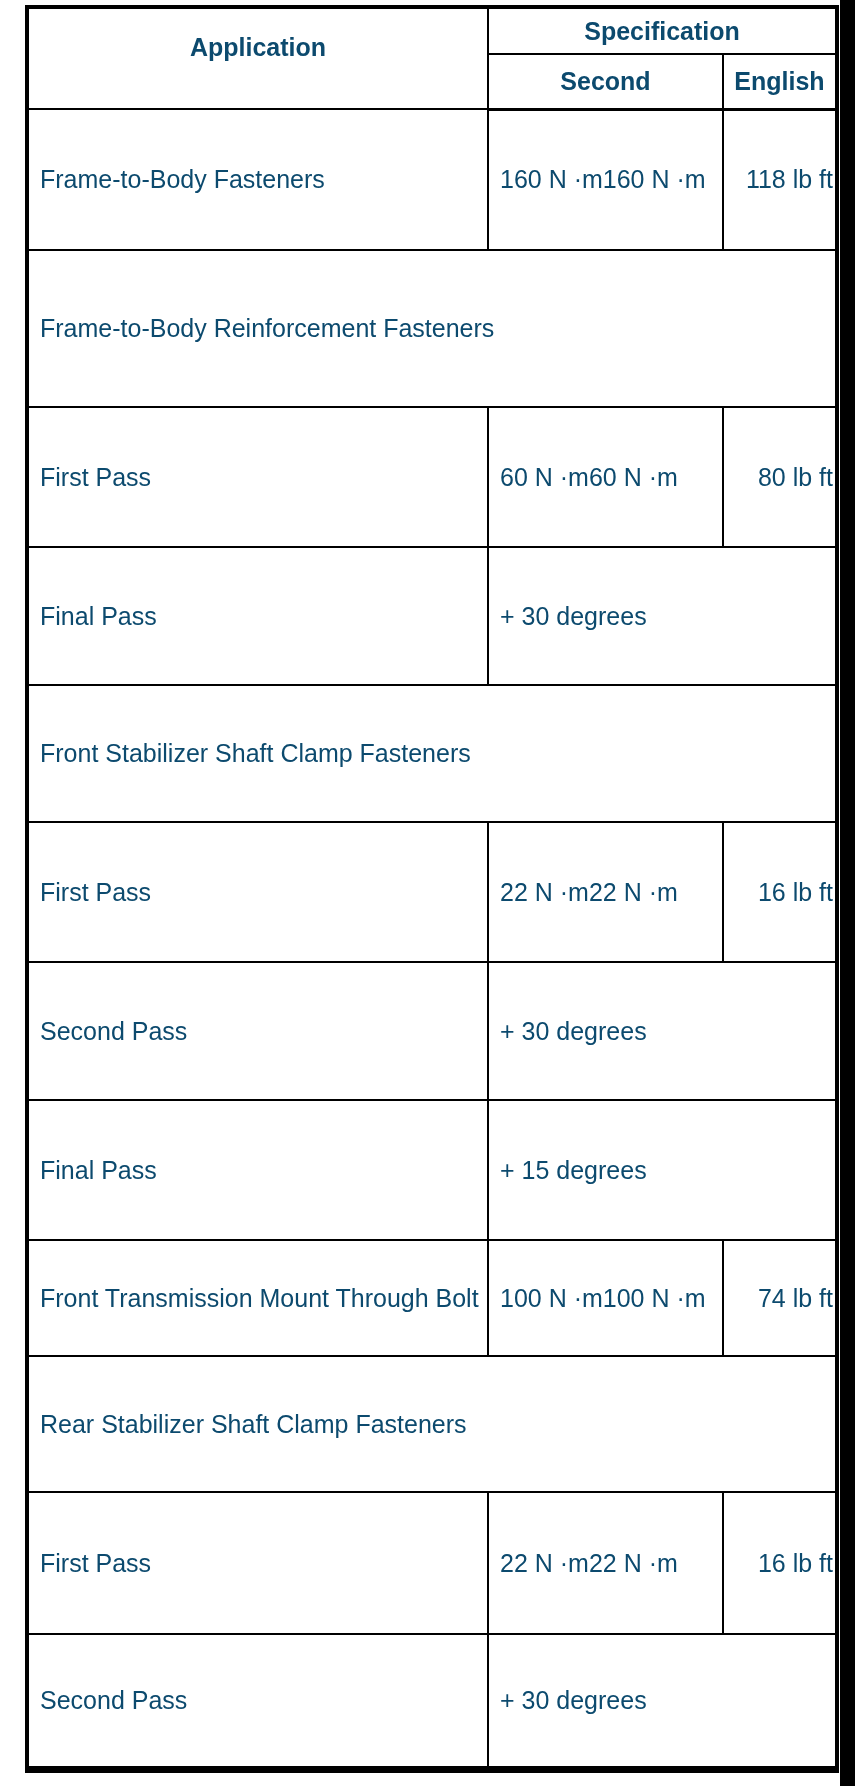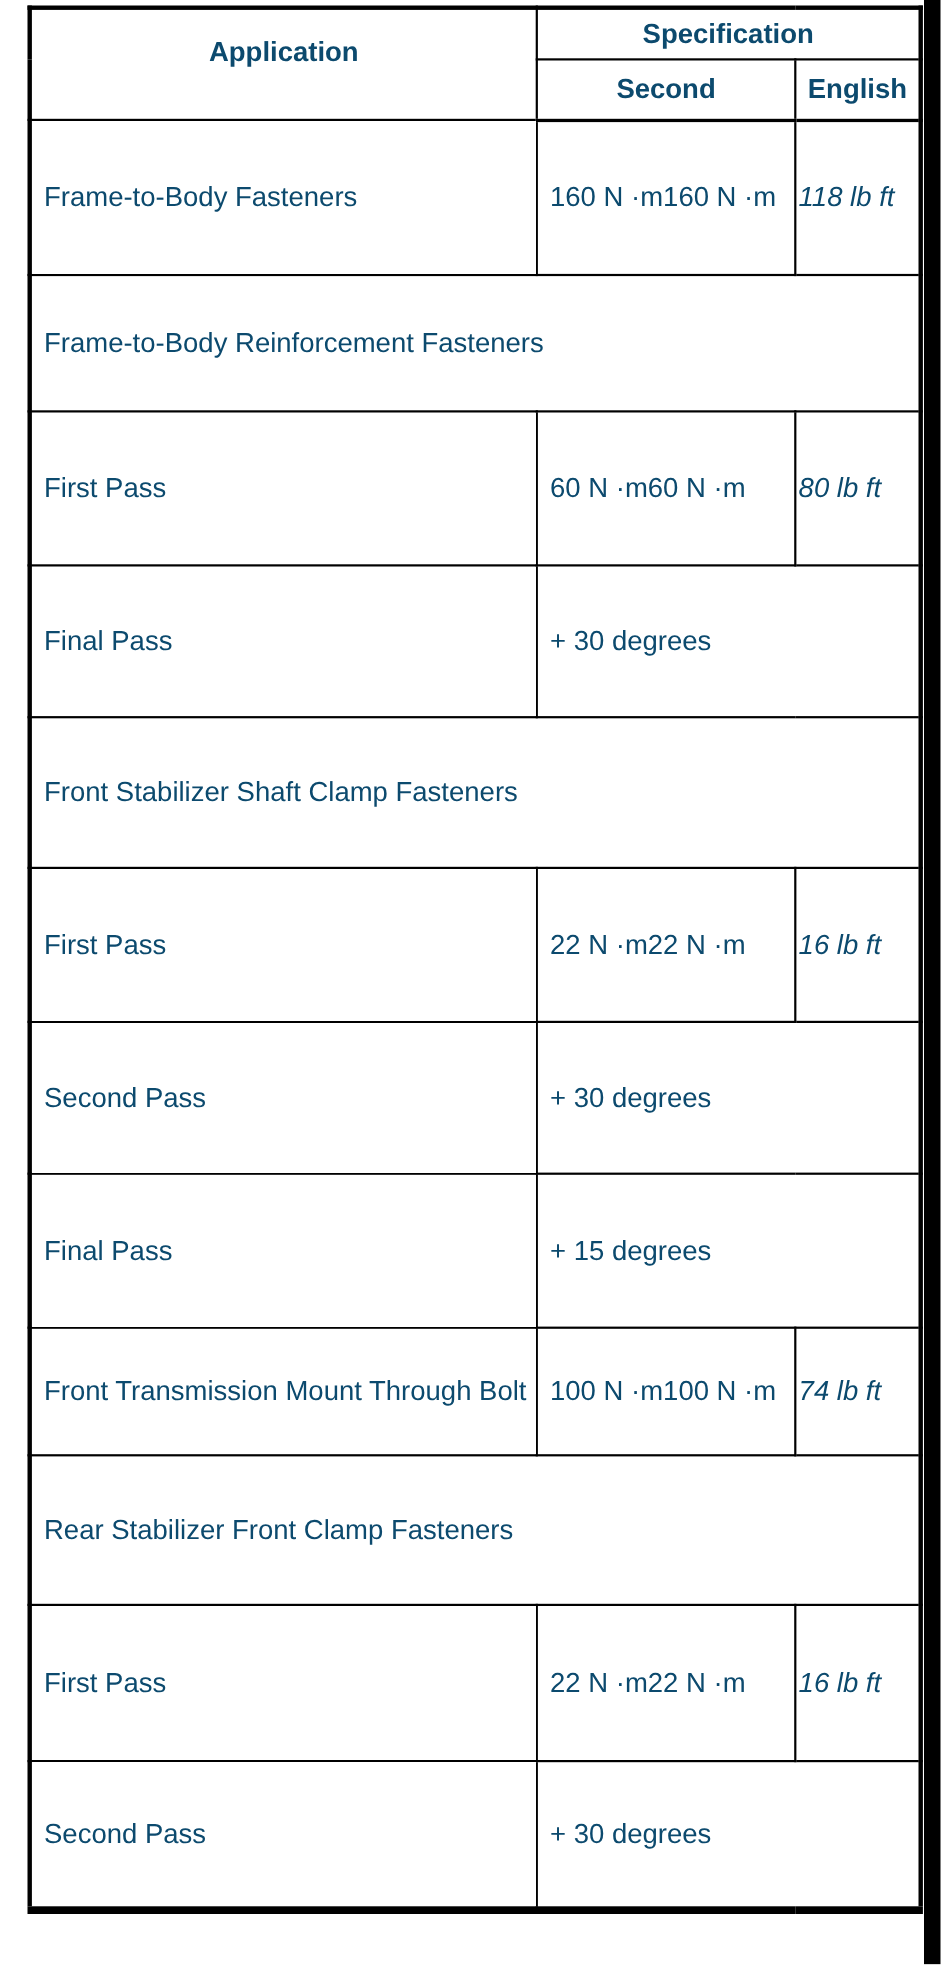--- a/index.html
+++ b/index.html
@@ -46,23 +46,22 @@
     padding-bottom: 22px;
   }
   th.th-spec { height: 44px; }
   td.app-cell, td.metric-cell {
     text-align: left;
     padding: 0 6px 0 11px;
     font-weight: normal;
   }
   td.app-cell { position: relative; }
   td.english-cell {
-    text-align: left;
+    text-align: right;
     padding: 0 2px;
-    font-style: italic;
   }
   td.group-cell {
     text-align: left;
     padding: 0 6px 0 11px;
   }
 </style>
 </head>
 <body>
 
 <div id="page">
@@ -81,21 +80,21 @@
         <th class="th-metric">Second</th>
         <th class="th-english">English</th>
       </tr>
     </thead>
     <tbody id="spec-body">
         <tr style="height: 141px; margin-top: 24px;">
           <td class="app-cell"><span>Frame-to-Body Fasteners</span></td>
           <td class="metric-cell">160 N ·m160 N ·m</td>
           <td class="english-cell">118 lb ft</td>
         </tr>
-        <tr style="height: 124px;">
+        <tr style="height: 157px;">
           <td class="group-cell" colspan="3"><span>Frame-to-Body Reinforcement Fasteners</span></td>
         </tr>
         <tr style="height: 140px;">
           <td class="app-cell"><span>First Pass</span></td>
           <td class="metric-cell">60 N ·m60 N ·m</td>
           <td class="english-cell">80 lb ft</td>
         </tr>
         <tr style="height: 138px;">
           <td class="app-cell"><span>Final Pass</span></td>
           <td class="metric-cell" colspan="2">+ 30 degrees</td>
@@ -115,21 +114,21 @@
         <tr style="height: 140px;">
           <td class="app-cell"><span>Final Pass</span></td>
           <td class="metric-cell" colspan="2">+ 15 degrees</td>
         </tr>
         <tr style="height: 116px;">
           <td class="app-cell"><span>Front Transmission Mount Through Bolt</span></td>
           <td class="metric-cell">100 N ·m100 N ·m</td>
           <td class="english-cell">74 lb ft</td>
         </tr>
         <tr style="height: 136px;">
-          <td class="group-cell" colspan="3"><span>Rear Stabilizer Front Clamp Fasteners</span></td>
+          <td class="group-cell" colspan="3"><span>Rear Stabilizer Shaft Clamp Fasteners</span></td>
         </tr>
         <tr style="height: 142px;">
           <td class="app-cell"><span>First Pass</span></td>
           <td class="metric-cell">22 N ·m22 N ·m</td>
           <td class="english-cell">16 lb ft</td>
         </tr>
         <tr style="height: 135px;">
           <td class="app-cell"><span>Second Pass</span></td>
           <td class="metric-cell" colspan="2">+ 30 degrees</td>
         </tr>

